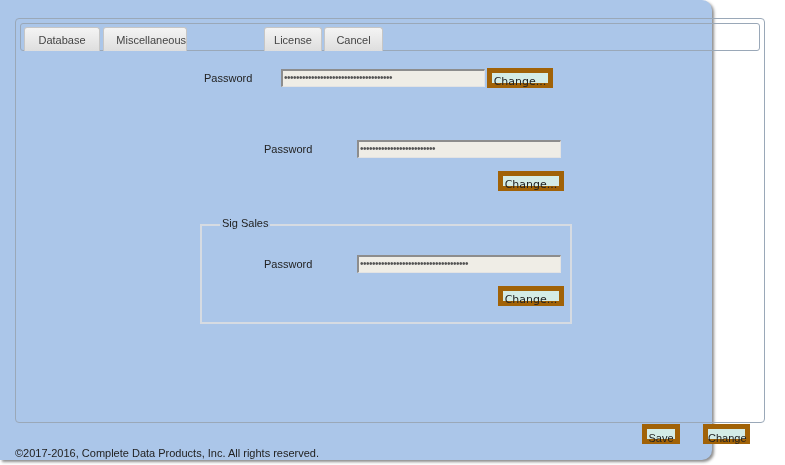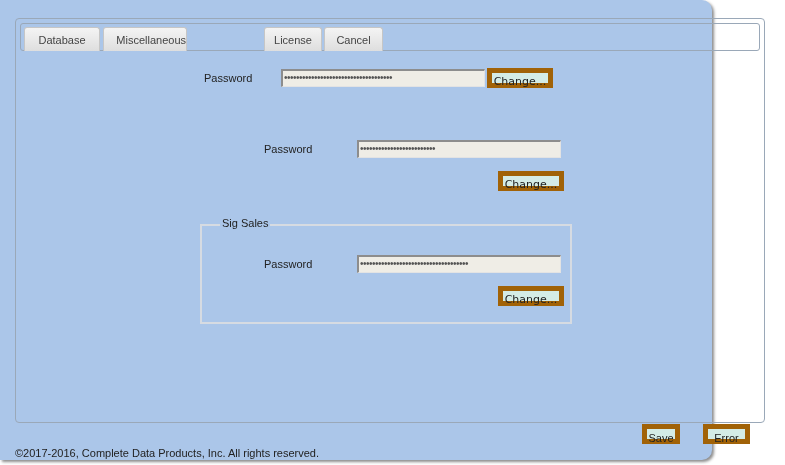--- a/index.html
+++ b/index.html
@@ -72,15 +72,15 @@
   <div class="btn" style="left:498px;top:171px;width:66px;">Change...</div>
 
   <div class="fieldset" style="left:200px;top:224px;width:372px;height:100px;">
     <span class="legend">Sig Sales</span>
   </div>
   <span class="lbl" style="left:264px;top:258px;">Password</span>
   <div class="pwd" style="left:357px;top:255px;width:204px;">••••••••••••••••••••••••••••••••••••</div>
   <div class="btn" style="left:498px;top:286px;width:66px;">Change...</div>
 
   <div class="btn" style="left:642px;top:424px;width:38px;font-family:'Liberation Sans',sans-serif;">Save</div>
-  <div class="btn" style="left:703px;top:424px;width:47px;font-family:'Liberation Sans',sans-serif;">Error</div>
+  <div class="btn" style="left:703px;top:424px;width:47px;font-family:'Liberation Sans',sans-serif;">Change</div>
   <span class="copyright">©2017-2016, Complete Data Products, Inc. All rights reserved.</span>
 </div>
 
 </body></html>

